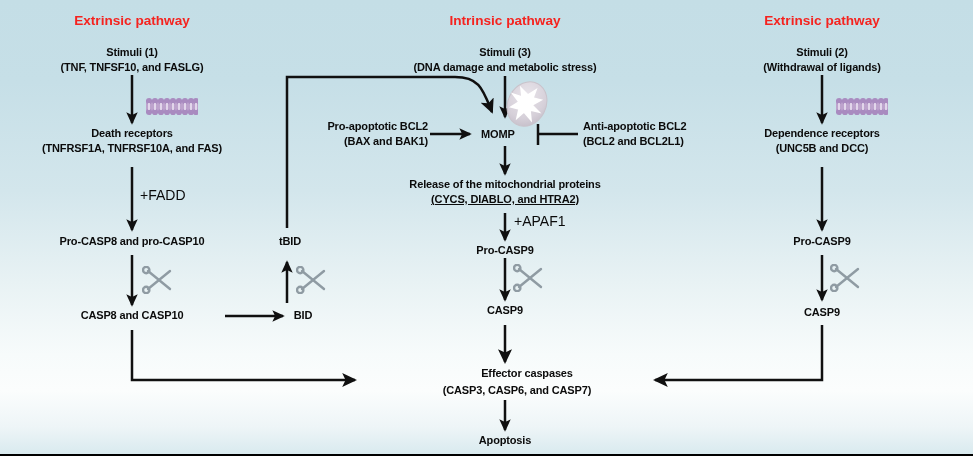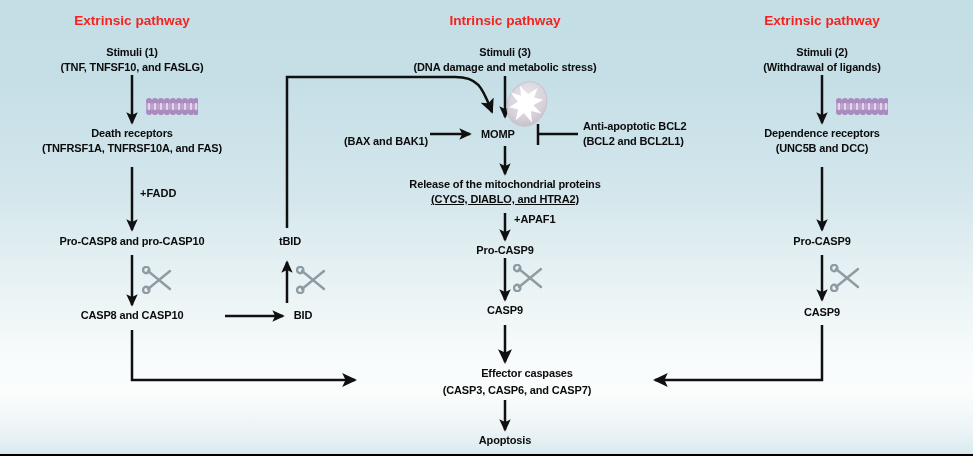--- a/index.html
+++ b/index.html
@@ -42,22 +42,22 @@
     color: #f5231f;
     font-weight: bold;
     font-size: 13.6px;
     text-align: left;
     white-space: nowrap;
     transform: translateX(-50%);
   }
   .mod {
     position: absolute;
     color: #0b0b0b;
-    font-weight: bold;
-    font-size: 11px;
+    font-weight: normal;
+    font-size: 14px;
     white-space: nowrap;
   }
   .lbl.lft { transform:none; text-align:right; }
   .lbl.rgt { transform:none; text-align:left; }
   .icon { position:absolute; }
 </style>
 </head>
 <body>
 
 <div id="fig">
@@ -254,20 +254,21 @@
   <div class="lbl" style="left:132px; top:308px;">CASP8 and CASP10</div>
 
   <div class="lbl" style="left:290px; top:234px;">tBID</div>
   <div class="lbl" style="left:303px; top:308px;">BID</div>
 
   <div class="lbl" style="left:505px; top:45px;">Stimuli (3)</div>
   <div class="lbl" style="left:505px; top:60px;">(DNA damage and metabolic stress)</div>
 
   <div class="lbl rgt" style="left:481px; top:127px;">MOMP</div>
 
+  <div class="lbl lft" style="left:298px; top:119px; width:130px;">Pro-apoptotic BCL2</div>
   <div class="lbl lft" style="left:298px; top:134px; width:130px;">(BAX and BAK1)</div>
 
   <div class="lbl rgt" style="left:583px; top:119px;">Anti-apoptotic BCL2</div>
   <div class="lbl rgt" style="left:583px; top:134px;">(BCL2 and BCL2L1)</div>
 
   <div class="lbl" style="left:505px; top:177px;">Release of the mitochondrial proteins</div>
   <div class="lbl" style="left:505px; top:192px;text-decoration:underline;">(CYCS, DIABLO, and HTRA2)</div>
 
   <div class="mod" style="left:514px; top:213px;">+APAF1</div>
 

